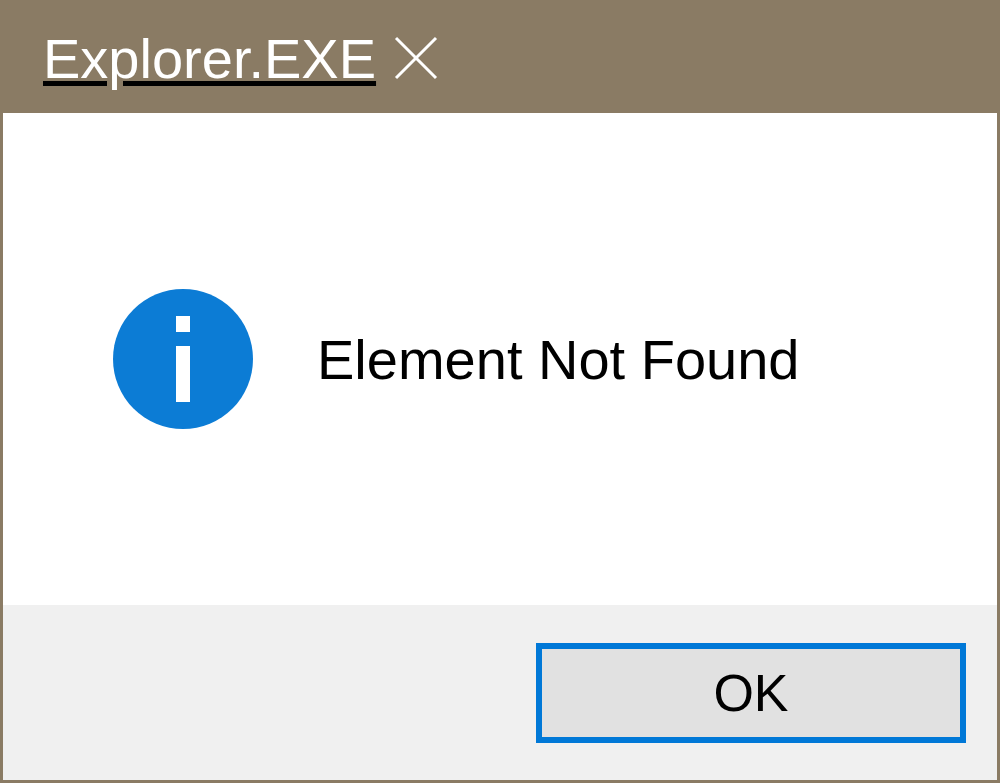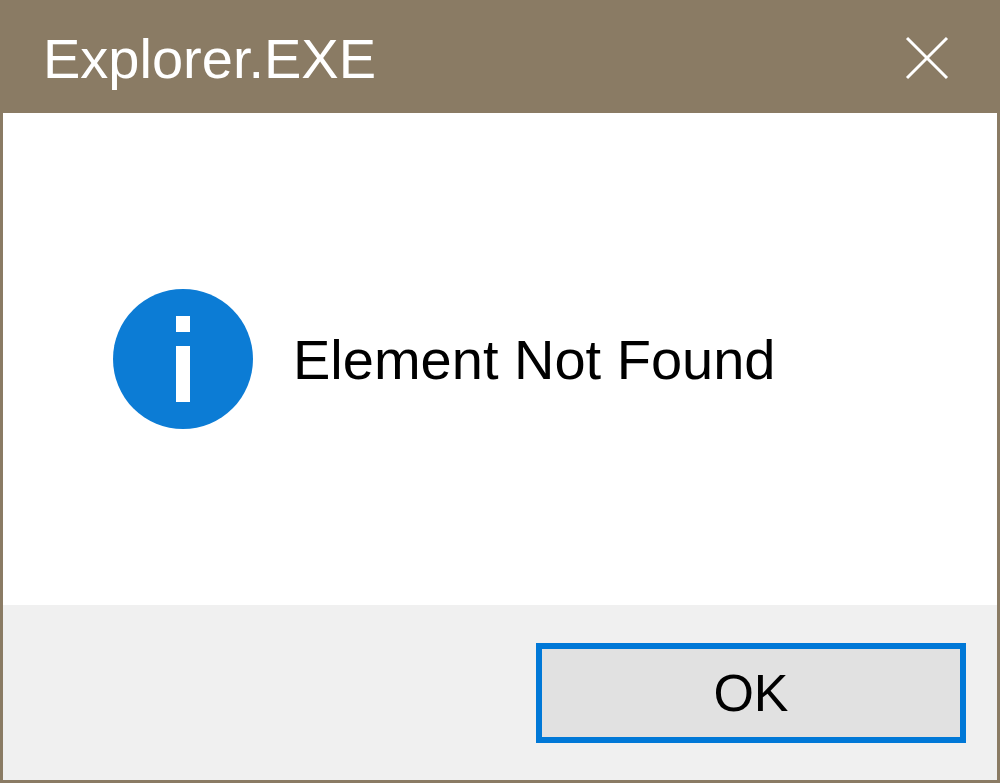--- a/index.html
+++ b/index.html
@@ -19,22 +19,22 @@
       height: 100%;
       border: 3px solid #8a7b64;
       display: flex;
       flex-direction: column;
     }
     .titlebar {
       background: #8a7b64;
       height: 110px;
       display: flex;
       align-items: center;
-      justify-content: space-between;
       padding: 0 30px 0 40px;
+      text-decoration: underline;
     }
     .title-text {
       color: #ffffff;
       font-size: 56px;
       font-weight: 400;
     }
     .close-btn {
       width: 80px;
       height: 80px;
       display: flex;
@@ -45,21 +45,21 @@
     .close-btn svg {
       width: 48px;
       height: 48px;
     }
     .content {
       flex: 1;
       background: #ffffff;
       display: flex;
       align-items: center;
       padding-left: 110px;
-      gap: 40px;
+      gap: 64px;
     }
     .info-icon {
       width: 140px;
       height: 140px;
       border-radius: 50%;
       background: #0c7cd5;
       display: flex;
       align-items: center;
       justify-content: center;
       flex-shrink: 0;

